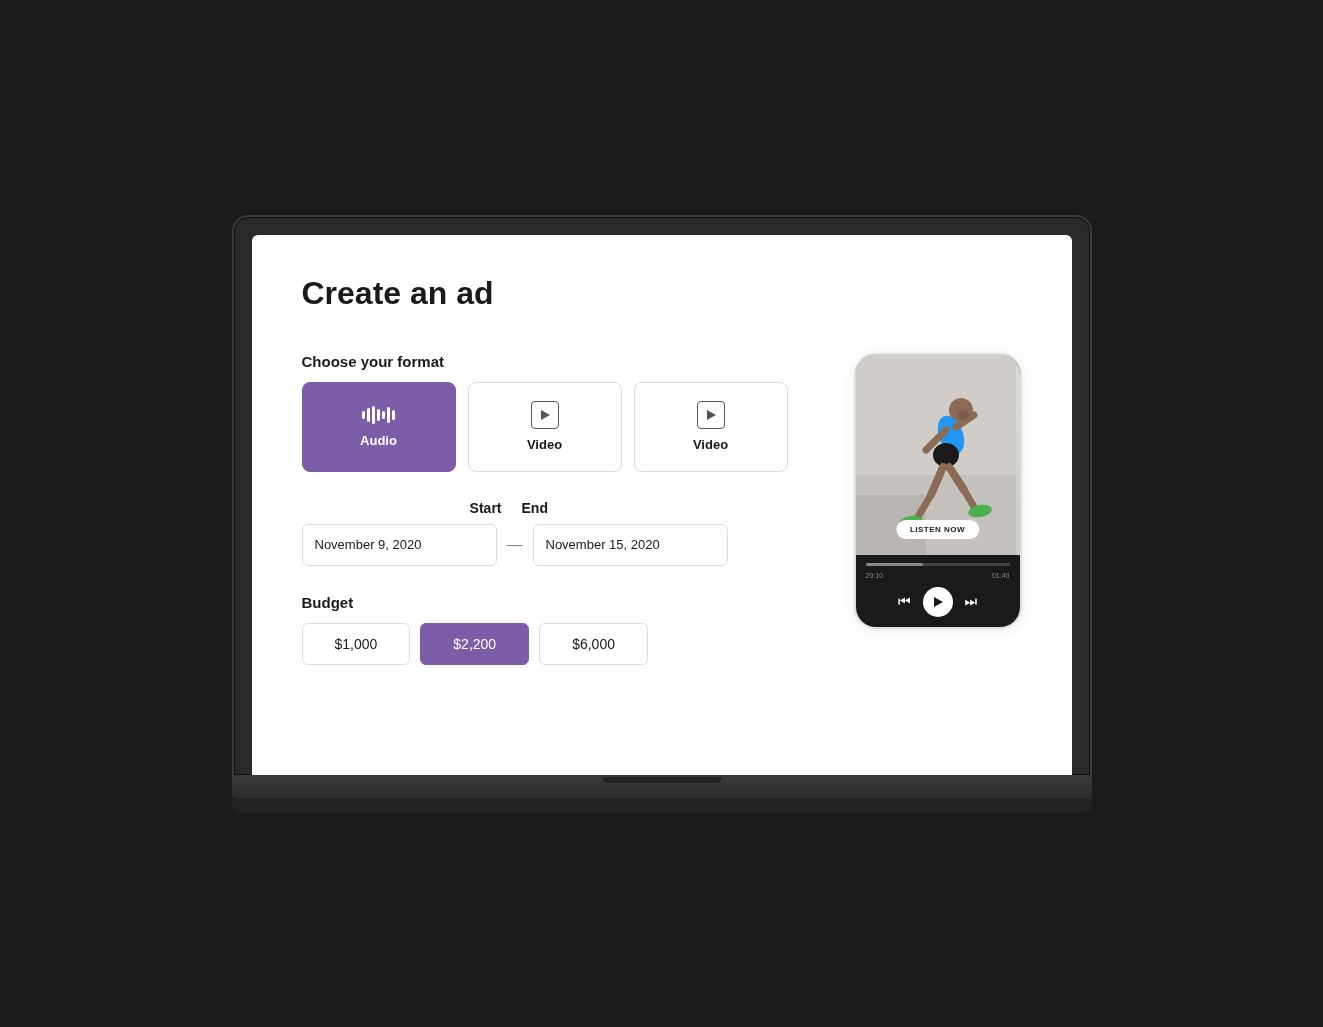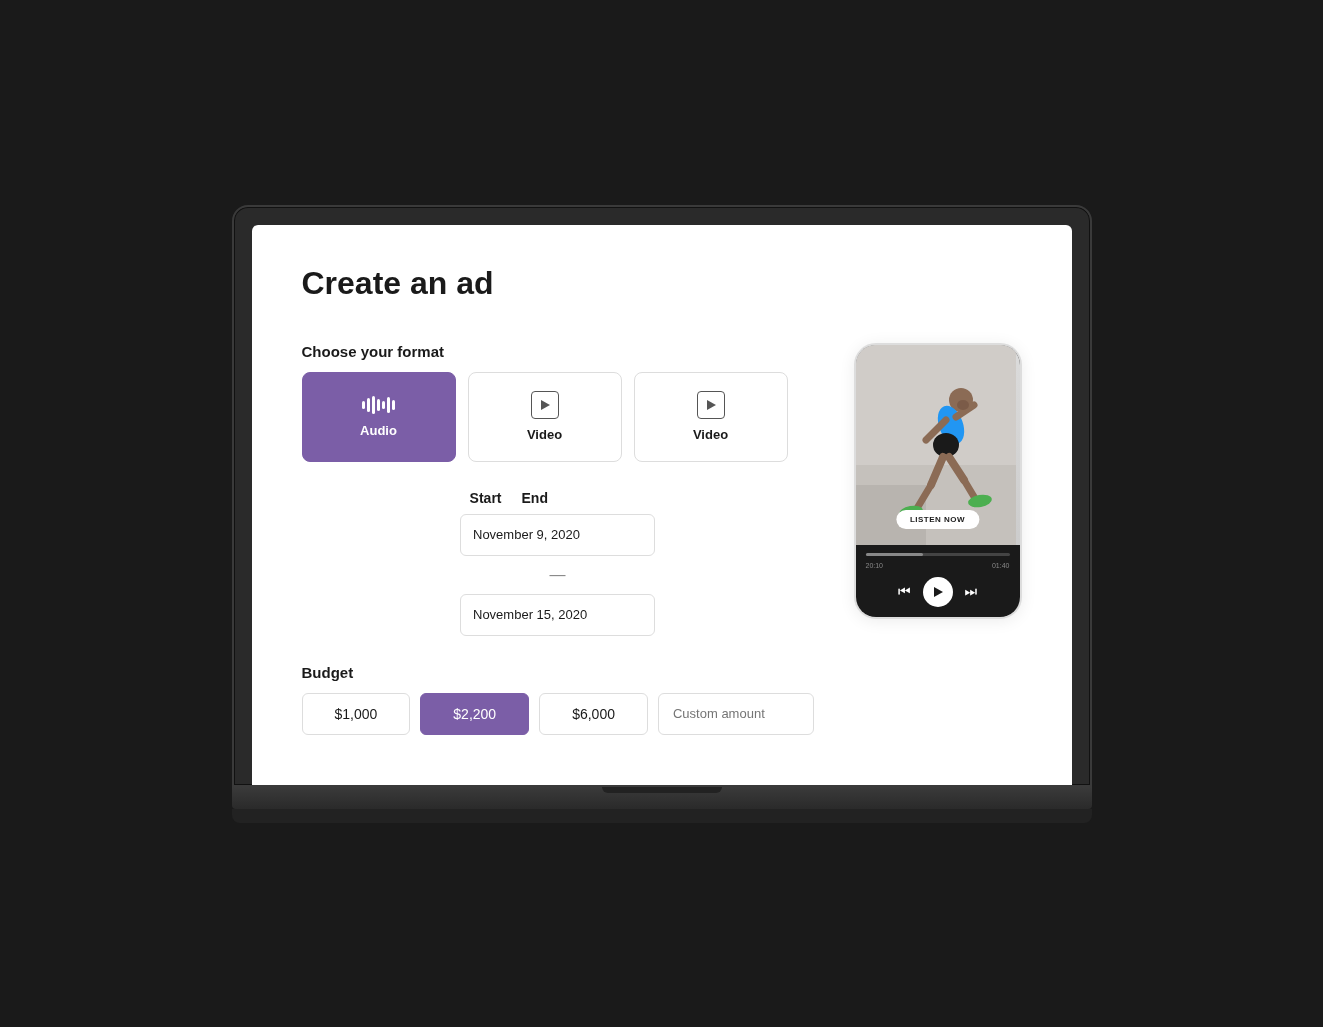--- a/index.html
+++ b/index.html
@@ -136,21 +136,20 @@
     }
 
     .date-section {
       margin-bottom: 28px;
     }
 
     .date-row {
       display: flex;
       align-items: center;
       gap: 10px;
-      flex-direction: column;
     }
 
     .date-labels {
       display: flex;
       gap: 0;
       margin-bottom: 8px;
     }
 
     .date-label-start {
       font-size: 14px;
@@ -405,21 +404,20 @@
               <input class="date-input" type="text" value="November 15, 2020" style="">
             </div>
           </div>
 
           <div class="budget-section">
             <div class="section-label">Budget</div>
             <div class="budget-options">
               <button class="budget-btn">$1,000</button>
               <button class="budget-btn active">$2,200</button>
               <button class="budget-btn">$6,000</button>
-              <input class="budget-custom-input" type="text" placeholder="Custom amount" style="">
             </div>
           </div>
 
         </div>
 
         <div class="phone-preview">
           <div class="phone-image">
             <div class="runner-bg">
 
               <svg viewBox="0 0 160 200" width="160" height="200" style="position:absolute;top:0;left:0;" xmlns="http://www.w3.org/2000/svg">

